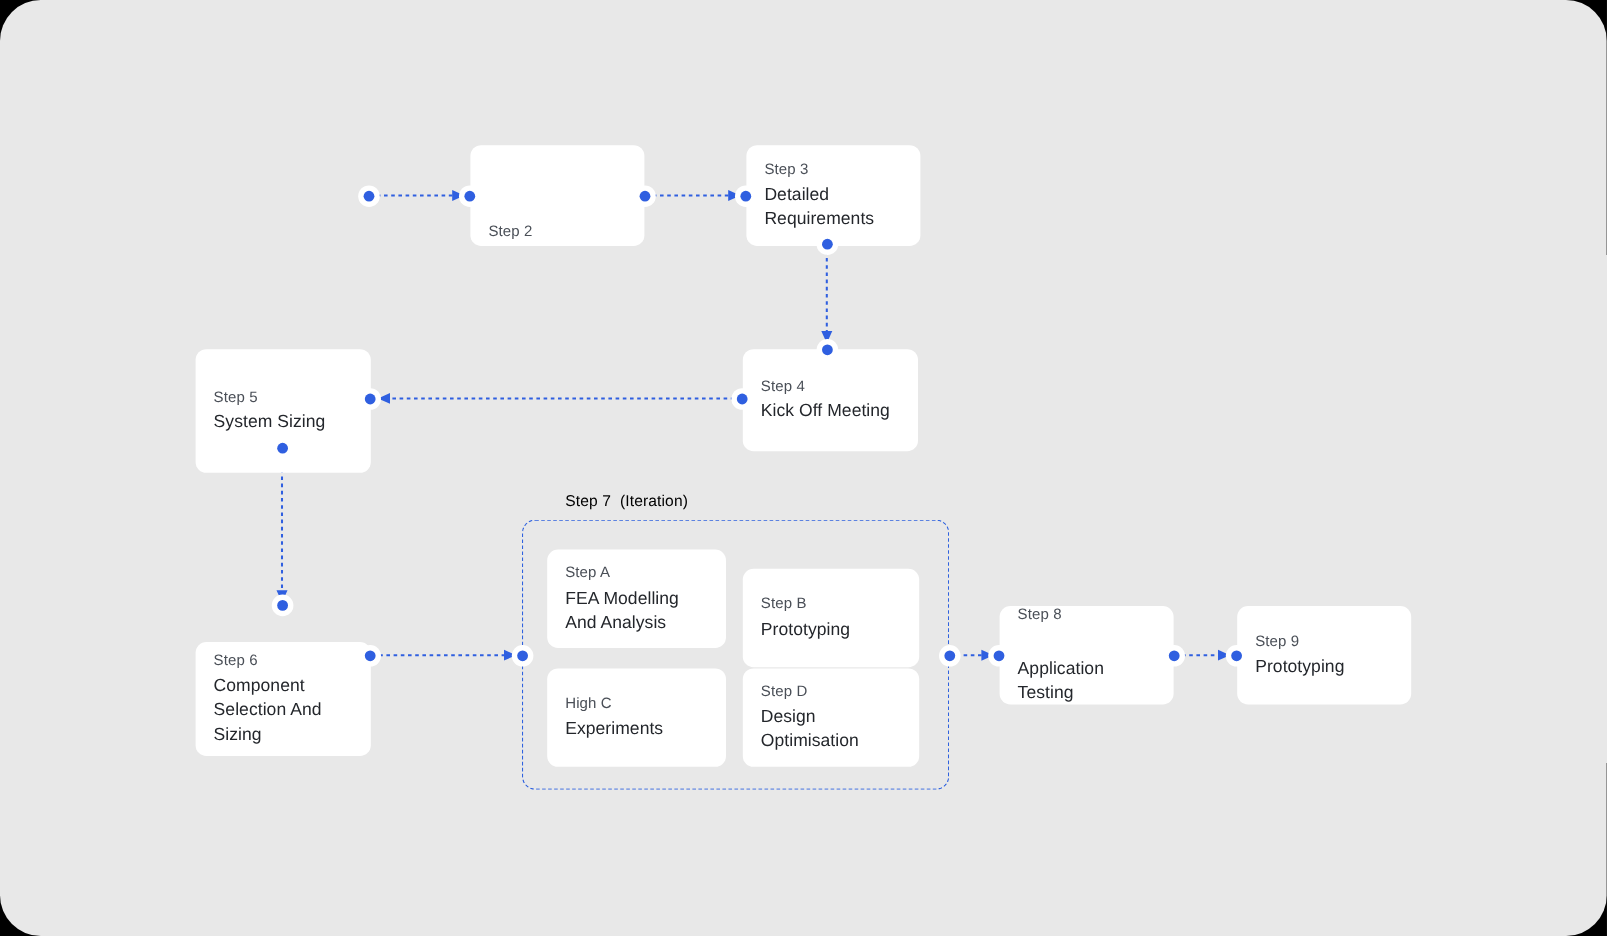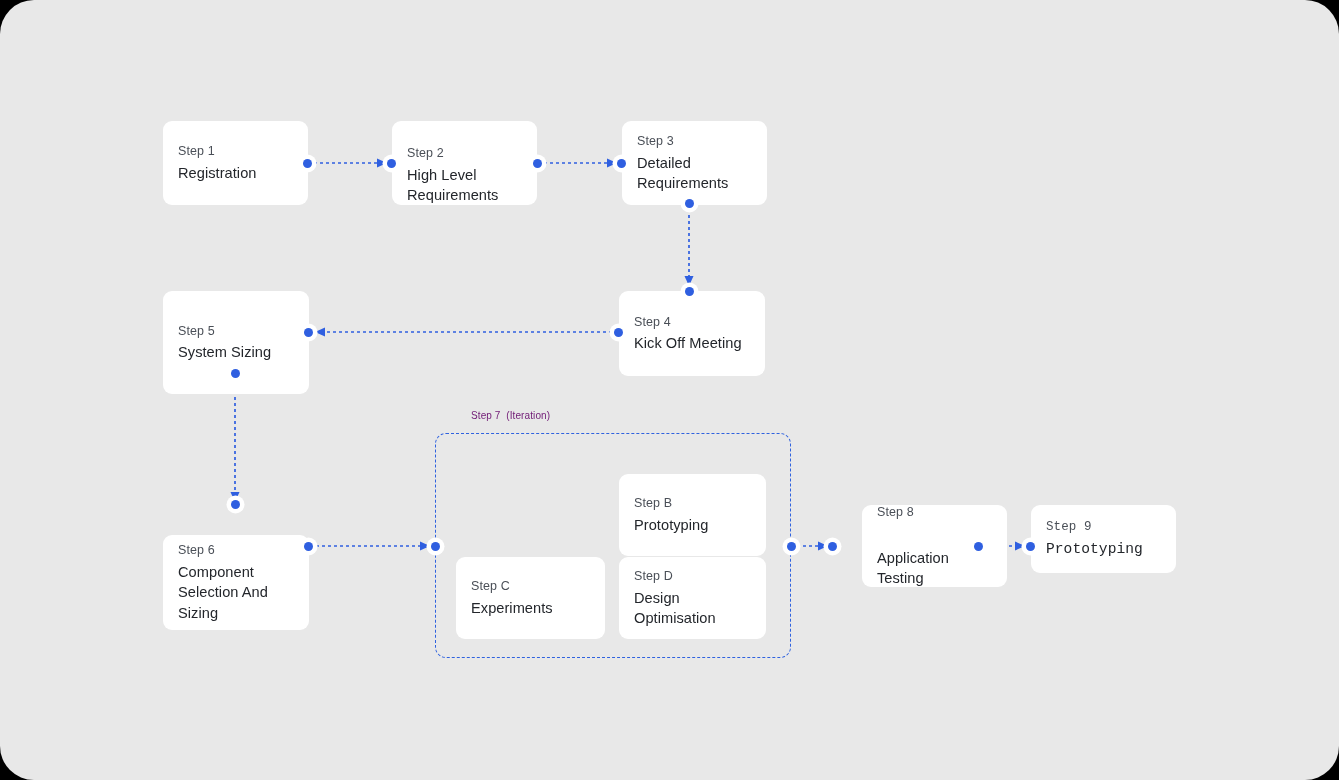--- a/index.html
+++ b/index.html
@@ -60,22 +60,22 @@
     height: 225px;
     border: 1.6px dashed #2f62df;
     border-radius: 11px;
     box-sizing: border-box;
     background: transparent;
   }
   .group-label {
     position: absolute;
     left: 471px;
     top: 410px;
-    font-size: 10px;
-    color: #701a75;
+    font-size: 13px;
+    color: #000000;
     white-space: pre;
     letter-spacing: 0.1px;
   }
   .dot {
     position: absolute;
     width: 9px;
     height: 9px;
     border-radius: 50%;
     background: #2f5fe0;
     box-shadow: 0 0 0 4.5px #ffffff;
@@ -108,28 +108,23 @@
     <line x1="316" y1="546" x2="429" y2="546" stroke="#2f5fe0" stroke-width="1.7" stroke-dasharray="3 3" marker-end="url(#arrow)"></line>
 
     <line x1="797" y1="546" x2="827" y2="546" stroke="#2f5fe0" stroke-width="1.7" stroke-dasharray="3 3" marker-end="url(#arrow)"></line>
 
     <line x1="985" y1="546" x2="1024" y2="546" stroke="#2f5fe0" stroke-width="1.7" stroke-dasharray="3 3" marker-end="url(#arrow)"></line>
   </svg>
 
   <div class="group-label">Step 7  (Iteration)</div>
   <div class="group-box"></div>
 
-  <div class="node" style="left:163px; top:121px; width:145px; height:84px;">
-    <div class="node-step">Step 1</div>
-    <div class="node-title">Registration</div>
-  </div>
 
   <div class="node" style="left:392px; top:121px; width:145px; height:84px;justify-content:flex-end;">
     <div class="node-step">Step 2</div>
-    <div class="node-title">High Level Requirements</div>
   </div>
 
   <div class="node" style="left:622px; top:121px; width:145px; height:84px;">
     <div class="node-step">Step 3</div>
     <div class="node-title">Detailed Requirements</div>
   </div>
 
   <div class="node" style="left:619px; top:291px; width:146px; height:85px;">
     <div class="node-step">Step 4</div>
     <div class="node-title">Kick Off Meeting</div>
@@ -138,42 +133,46 @@
   <div class="node" style="left:163px; top:291px; width:146px; height:103px;">
     <div class="node-step">Step 5</div>
     <div class="node-title">System Sizing</div>
   </div>
 
   <div class="node" style="left:163px; top:508px; width:146px; height:95px;margin-top:27px;">
     <div class="node-step">Step 6</div>
     <div class="node-title">Component Selection And Sizing</div>
   </div>
 
+  <div class="node" style="left:456px; top:458px; width:149px; height:82px;">
+    <div class="node-step">Step A</div>
+    <div class="node-title">FEA Modelling And Analysis</div>
+  </div>
 
   <div class="node" style="left:619px; top:458px; width:147px; height:82px;margin-top:16px;">
     <div class="node-step">Step B</div>
     <div class="node-title">Prototyping</div>
   </div>
 
   <div class="node" style="left:456px; top:557px; width:149px; height:82px;">
-    <div class="node-step">Step C</div>
+    <div class="node-step">High C</div>
     <div class="node-title">Experiments</div>
   </div>
 
   <div class="node" style="left:619px; top:557px; width:147px; height:82px;">
     <div class="node-step">Step D</div>
     <div class="node-title">Design Optimisation</div>
   </div>
 
-  <div class="node" style="left:862px; top:505px; width:145px; height:82px;gap:24px;">
+  <div class="node" style="left:833px; top:505px; width:145px; height:82px;gap:24px;">
     <div class="node-step">Step 8</div>
     <div class="node-title">Application Testing</div>
   </div>
 
-  <div class="node" style="left:1031px; top:505px; width:145px; height:68px;font-family:Liberation Mono, monospace;">
+  <div class="node" style="left:1031px; top:505px; width:145px; height:82px;">
     <div class="node-step">Step 9</div>
     <div class="node-title">Prototyping</div>
   </div>
 
   <div class="dot" style="left:303px; top:159px;"></div>
   <div class="dot" style="left:387px; top:159px;"></div>
   <div class="dot" style="left:533px; top:159px;"></div>
   <div class="dot" style="left:617px; top:159px;"></div>
   <div class="dot" style="left:685px; top:199px;"></div>
   <div class="dot" style="left:685px; top:287px;"></div>

